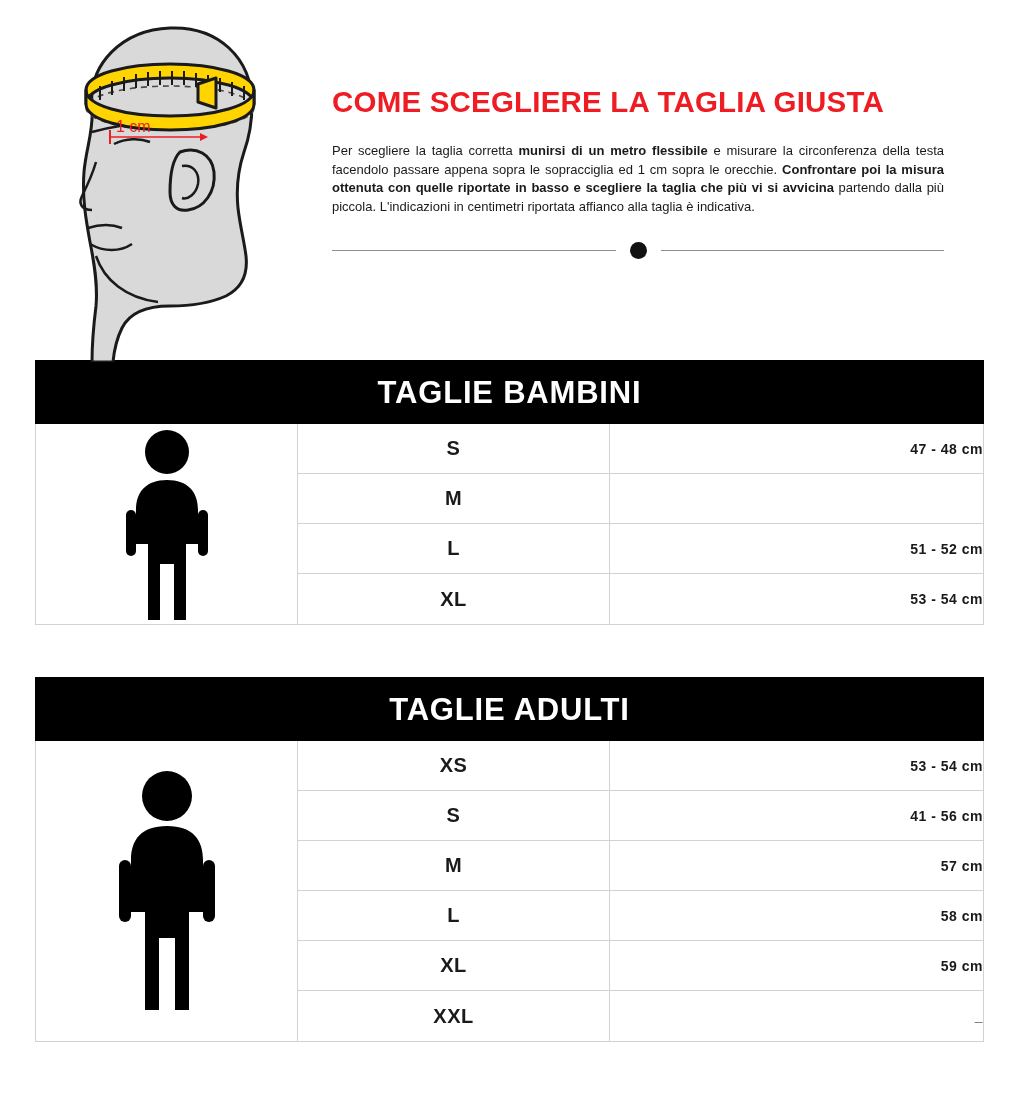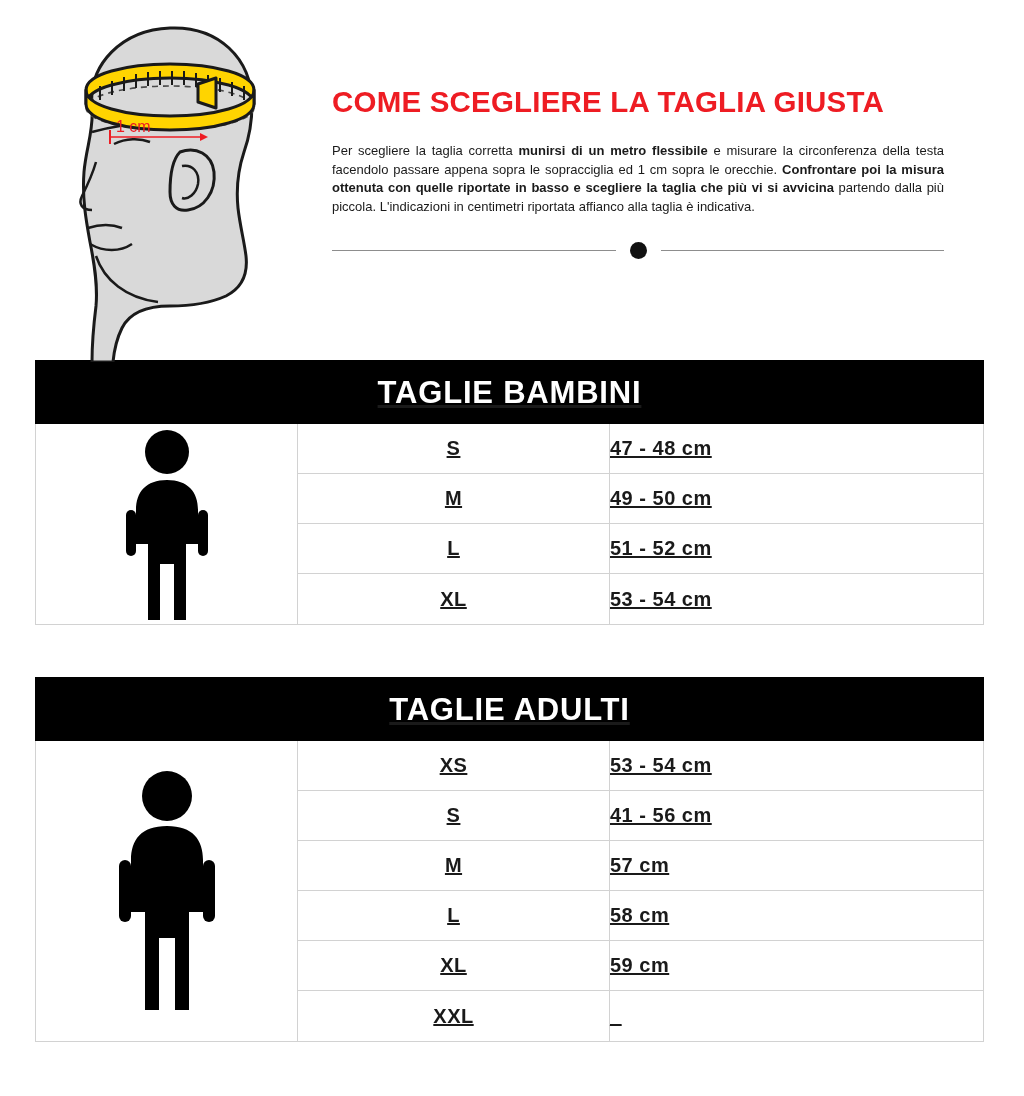--- a/index.html
+++ b/index.html
@@ -73,21 +73,20 @@
     height: 17px;
     border-radius: 50%;
     background: #111111;
     margin: 0 14px;
     flex: 0 0 17px;
   }
 
   
   .table-block {
     margin: 0 40px 0 35px;
-    text-decoration: underline;
   }
   .table-block.second { margin-top: 52px; }
 
   .table-header {
     background: #000000;
     color: #ffffff;
     text-align: center;
     font-size: 31px;
     font-weight: bold;
     letter-spacing: 0.8px;
@@ -132,22 +131,22 @@
     font-weight: bold;
     border-right: 1px solid #d2d2d2;
     height: 100%;
     display: flex;
     align-items: center;
     justify-content: center;
     letter-spacing: 0.5px;
   }
   .cell-measure {
     flex: 1;
-    text-align: left;
-    font-size: 20px;
+    text-align: right;
+    font-size: 14px;
     font-weight: bold;
     letter-spacing: 0.5px;
   }
 </style>
 </head>
 <body>
 
 <div class="top-section">
 
   <div class="head-illustration">
@@ -234,21 +233,20 @@
         <rect x="86" y="86" width="10" height="46" rx="5" fill="#000"></rect>
       </svg>
     </div>
     <div class="rows">
       <div class="row">
         <div class="cell-size">S</div>
         <div class="cell-measure">47 - 48 cm</div>
       </div>
       <div class="row">
         <div class="cell-size">M</div>
-        <div class="cell-measure">49 - 50 cm</div>
       </div>
       <div class="row">
         <div class="cell-size">L</div>
         <div class="cell-measure">51 - 52 cm</div>
       </div>
       <div class="row">
         <div class="cell-size">XL</div>
         <div class="cell-measure">53 - 54 cm</div>
       </div>
     </div>

